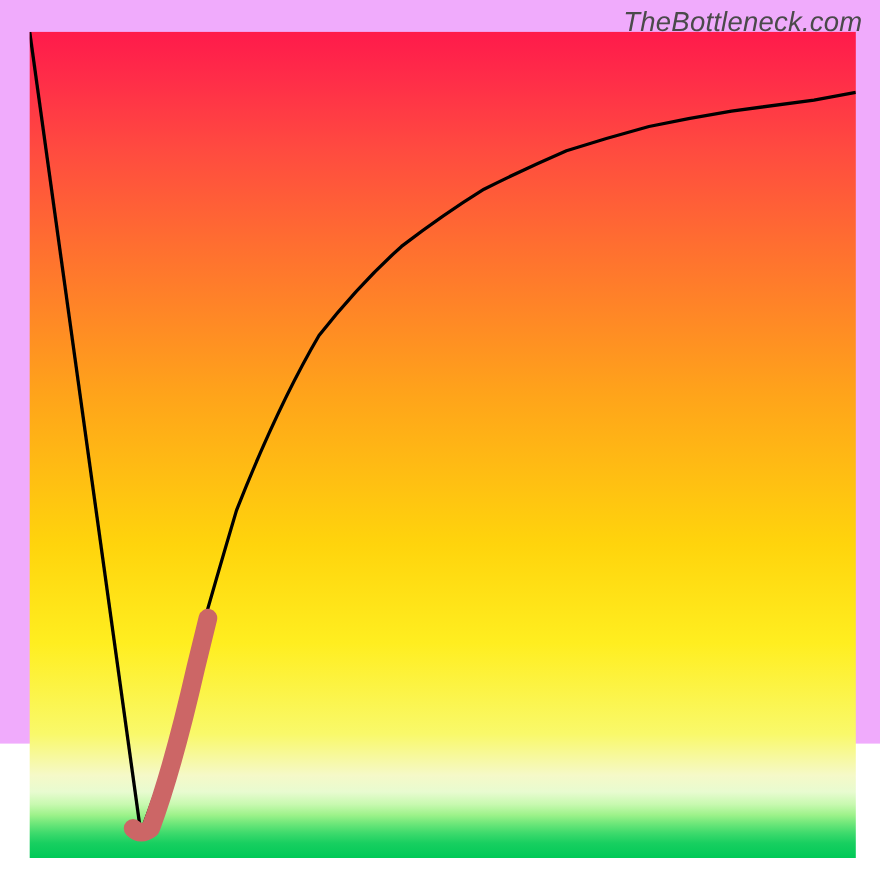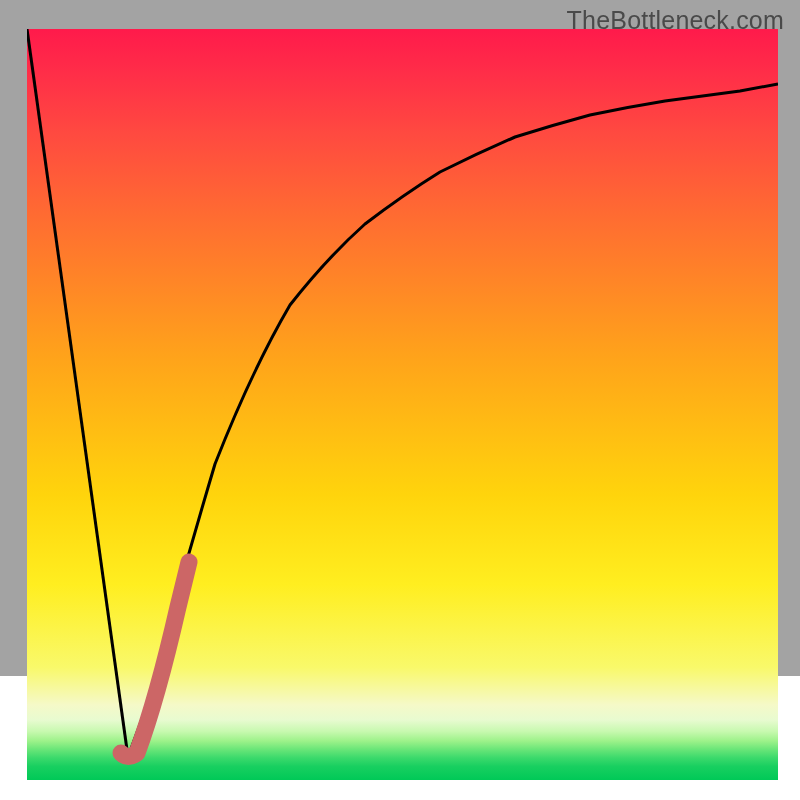--- a/index.html
+++ b/index.html
@@ -7,22 +7,23 @@
     margin: 0;
     padding: 0;
     width: 800px;
     height: 800px;
     overflow: hidden;
     font-family: Arial, Helvetica, sans-serif;
   }
   .frame {
     width: 800px;
     height: 676px;
-    background: #a3a3a3;
+    background: #f0abfc;
     position: relative;
+    font-style: italic;
   }
   .watermark {
     position: absolute;
     top: 6px;
     right: 16px;
     color: #4a4a4a;
     font-size: 25px;
     font-weight: 400;
     letter-spacing: 0.2px;
   }

